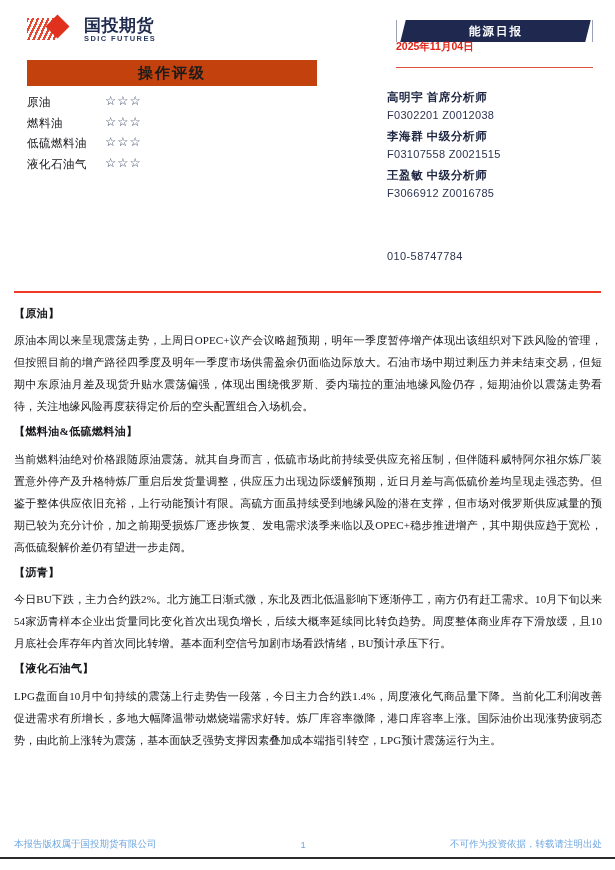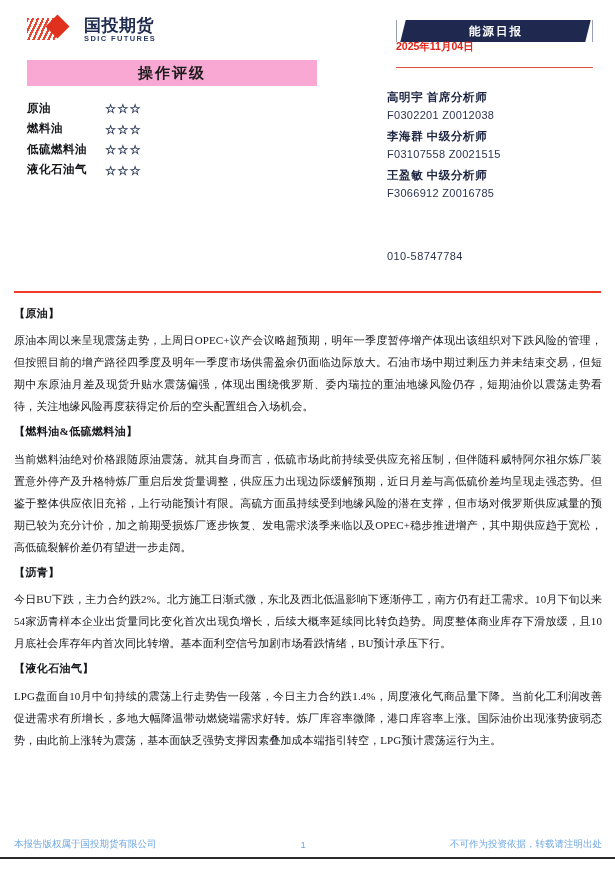--- a/index.html
+++ b/index.html
@@ -84,41 +84,41 @@
     margin-top: 1px;
   }
 
   
   .rating-title {
     position: absolute;
     left: 27px;
     top: 60px;
     width: 290px;
     height: 26px;
-    background: #f9a8d4;
+    background: #c2410c;
     display: flex;
     align-items: center;
     justify-content: center;
     font-size: 15px;
     font-weight: bold;
     letter-spacing: 2px;
     color: #1b1b1b;
   }
   .rating-list {
     position: absolute;
     left: 27px;
     top: 95px;
     width: 300px;
   }
   .rating-row {
     display: flex;
-    align-items: flex-end;
+    align-items: flex-start;
     height: 20.5px;
     font-size: 11.5px;
-    font-weight: bold;
+    font-weight: normal;
   }
   .rating-name {
     width: 78px;
     letter-spacing: 0.5px;
     color: #15161a;
   }
   .rating-stars {
     font-size: 12.5px;
     letter-spacing: 1px;
     line-height: 1;

